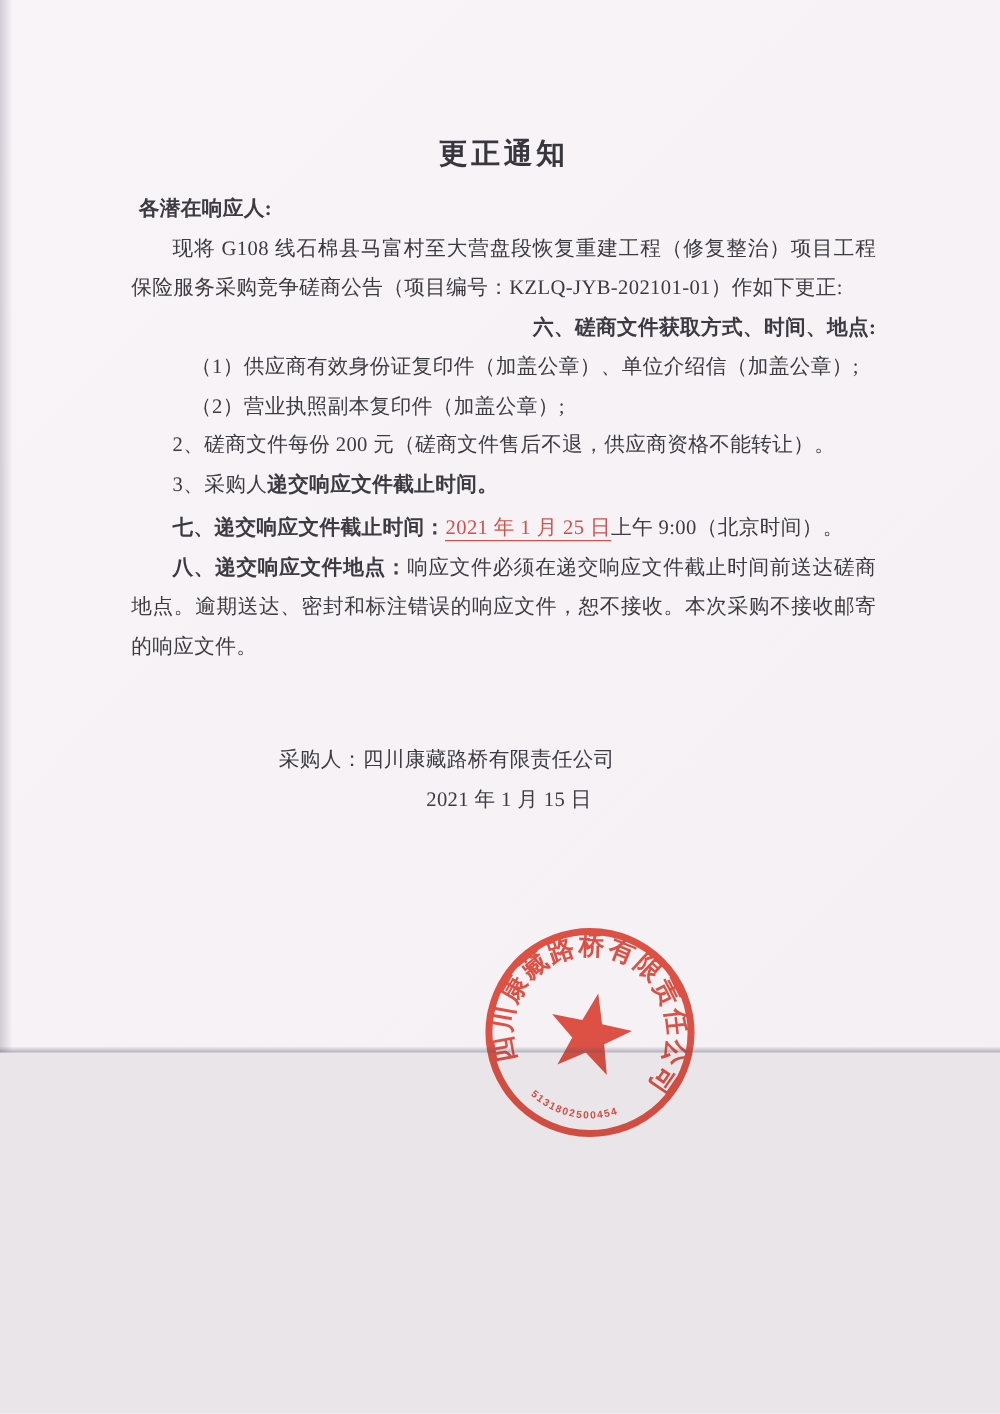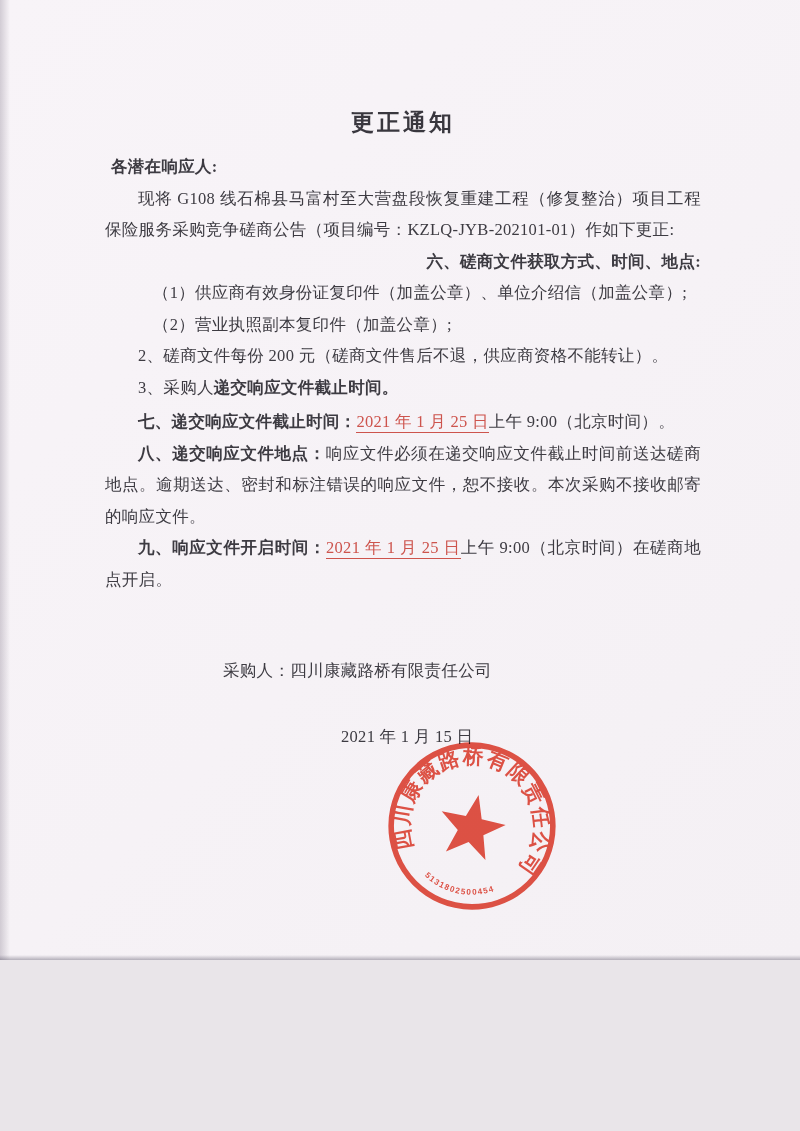--- a/index.html
+++ b/index.html
@@ -5,21 +5,21 @@
   * { box-sizing: border-box; }
   html, body { margin: 0; padding: 0; }
   body {
     width: 800px; height: 1131px;
     background: #e9e5e9;
     font-family: "Liberation Serif", "DejaVu Serif", serif;
     overflow: hidden;
   }
   .page {
     position: relative;
-    width: 800px; height: 960px;
+    width: 800px; height: 842px;
     background: linear-gradient(135deg, #f8f4f8 0%, #f6f2f6 55%, #f4f0f4 100%);
     color: var(--ink, #3d3b42);
   }
   .page::before {
     content: "";
     position: absolute; left: 0; top: 0; bottom: 0; width: 10px;
     background: linear-gradient(90deg, rgba(110,100,120,.28), rgba(110,100,120,0));
     pointer-events: none;
   }
   .page::after {
@@ -59,21 +59,21 @@
   .bold { font-weight: 700; }
   .red { color: var(--red_text, #cd544d); }
   .red-underline {
     color: var(--red_text, #cd544d);
     border-bottom: 1.5px solid var(--red_text, #cd544d);
     padding-bottom: 1px;
     margin-top: 10px;
   }
   .sec7 { margin-top: 3px; }
   .signature-line { margin-top: 60px; margin-left: 118px; text-align: left; }
-  .date-line { margin-top: 34px; margin-left: 236px; text-align: left; }
+  .date-line { margin-left: 236px; text-align: left; }
   .seal {
     position: absolute;
     left: 386px; top: 740px;
     width: 172px; height: 172px;
     transform: rotate(12deg);
     opacity: 0.87;
     mix-blend-mode: multiply;
     pointer-events: none;
   }
   .seal svg { width: 100%; height: 100%; }
@@ -110,21 +110,20 @@
     <p class="indent29">（2）营业执照副本复印件（加盖公章）;</p>
 
     <p class="indent2">2、磋商文件每份 200 元（磋商文件售后不退，供应商资格不能转让）。</p>
 
     <p class="indent2"><span>3、采购人</span><span class="bold">递交响应文件截止时间。</span></p>
 
     <p class="indent2 sec7"><span class="bold">七、递交响应文件截止时间：</span><span class="red-underline">2021 年 1 月 25 日</span><span>上午 9:00（北京时间）。</span></p>
 
     <p class="indent2"><span class="bold">八、递交响应文件地点：</span><span>响应文件必须在递交响应文件截止时间前送达磋商地点。逾期送达、密封和标注错误的响应文件，恕不接收。本次采购不接收邮寄的响应文件。</span></p>
 
-    <p class="indent2"><span class="bold">九、响应文件开启时间：</span><span class="red-underline">2021 年 1 月 25 日</span><span>上午 9:00（北京时间）在磋商地点开启。</span></p>
 
     <p class="signature-line">采购人：四川康藏路桥有限责任公司</p>
 
     <p class="date-line">2021 年 1 月 15 日</p>
 
   </div>
 
   <div class="seal">
     <svg viewBox="0 0 200 200" xmlns="http://www.w3.org/2000/svg">
       <defs>

